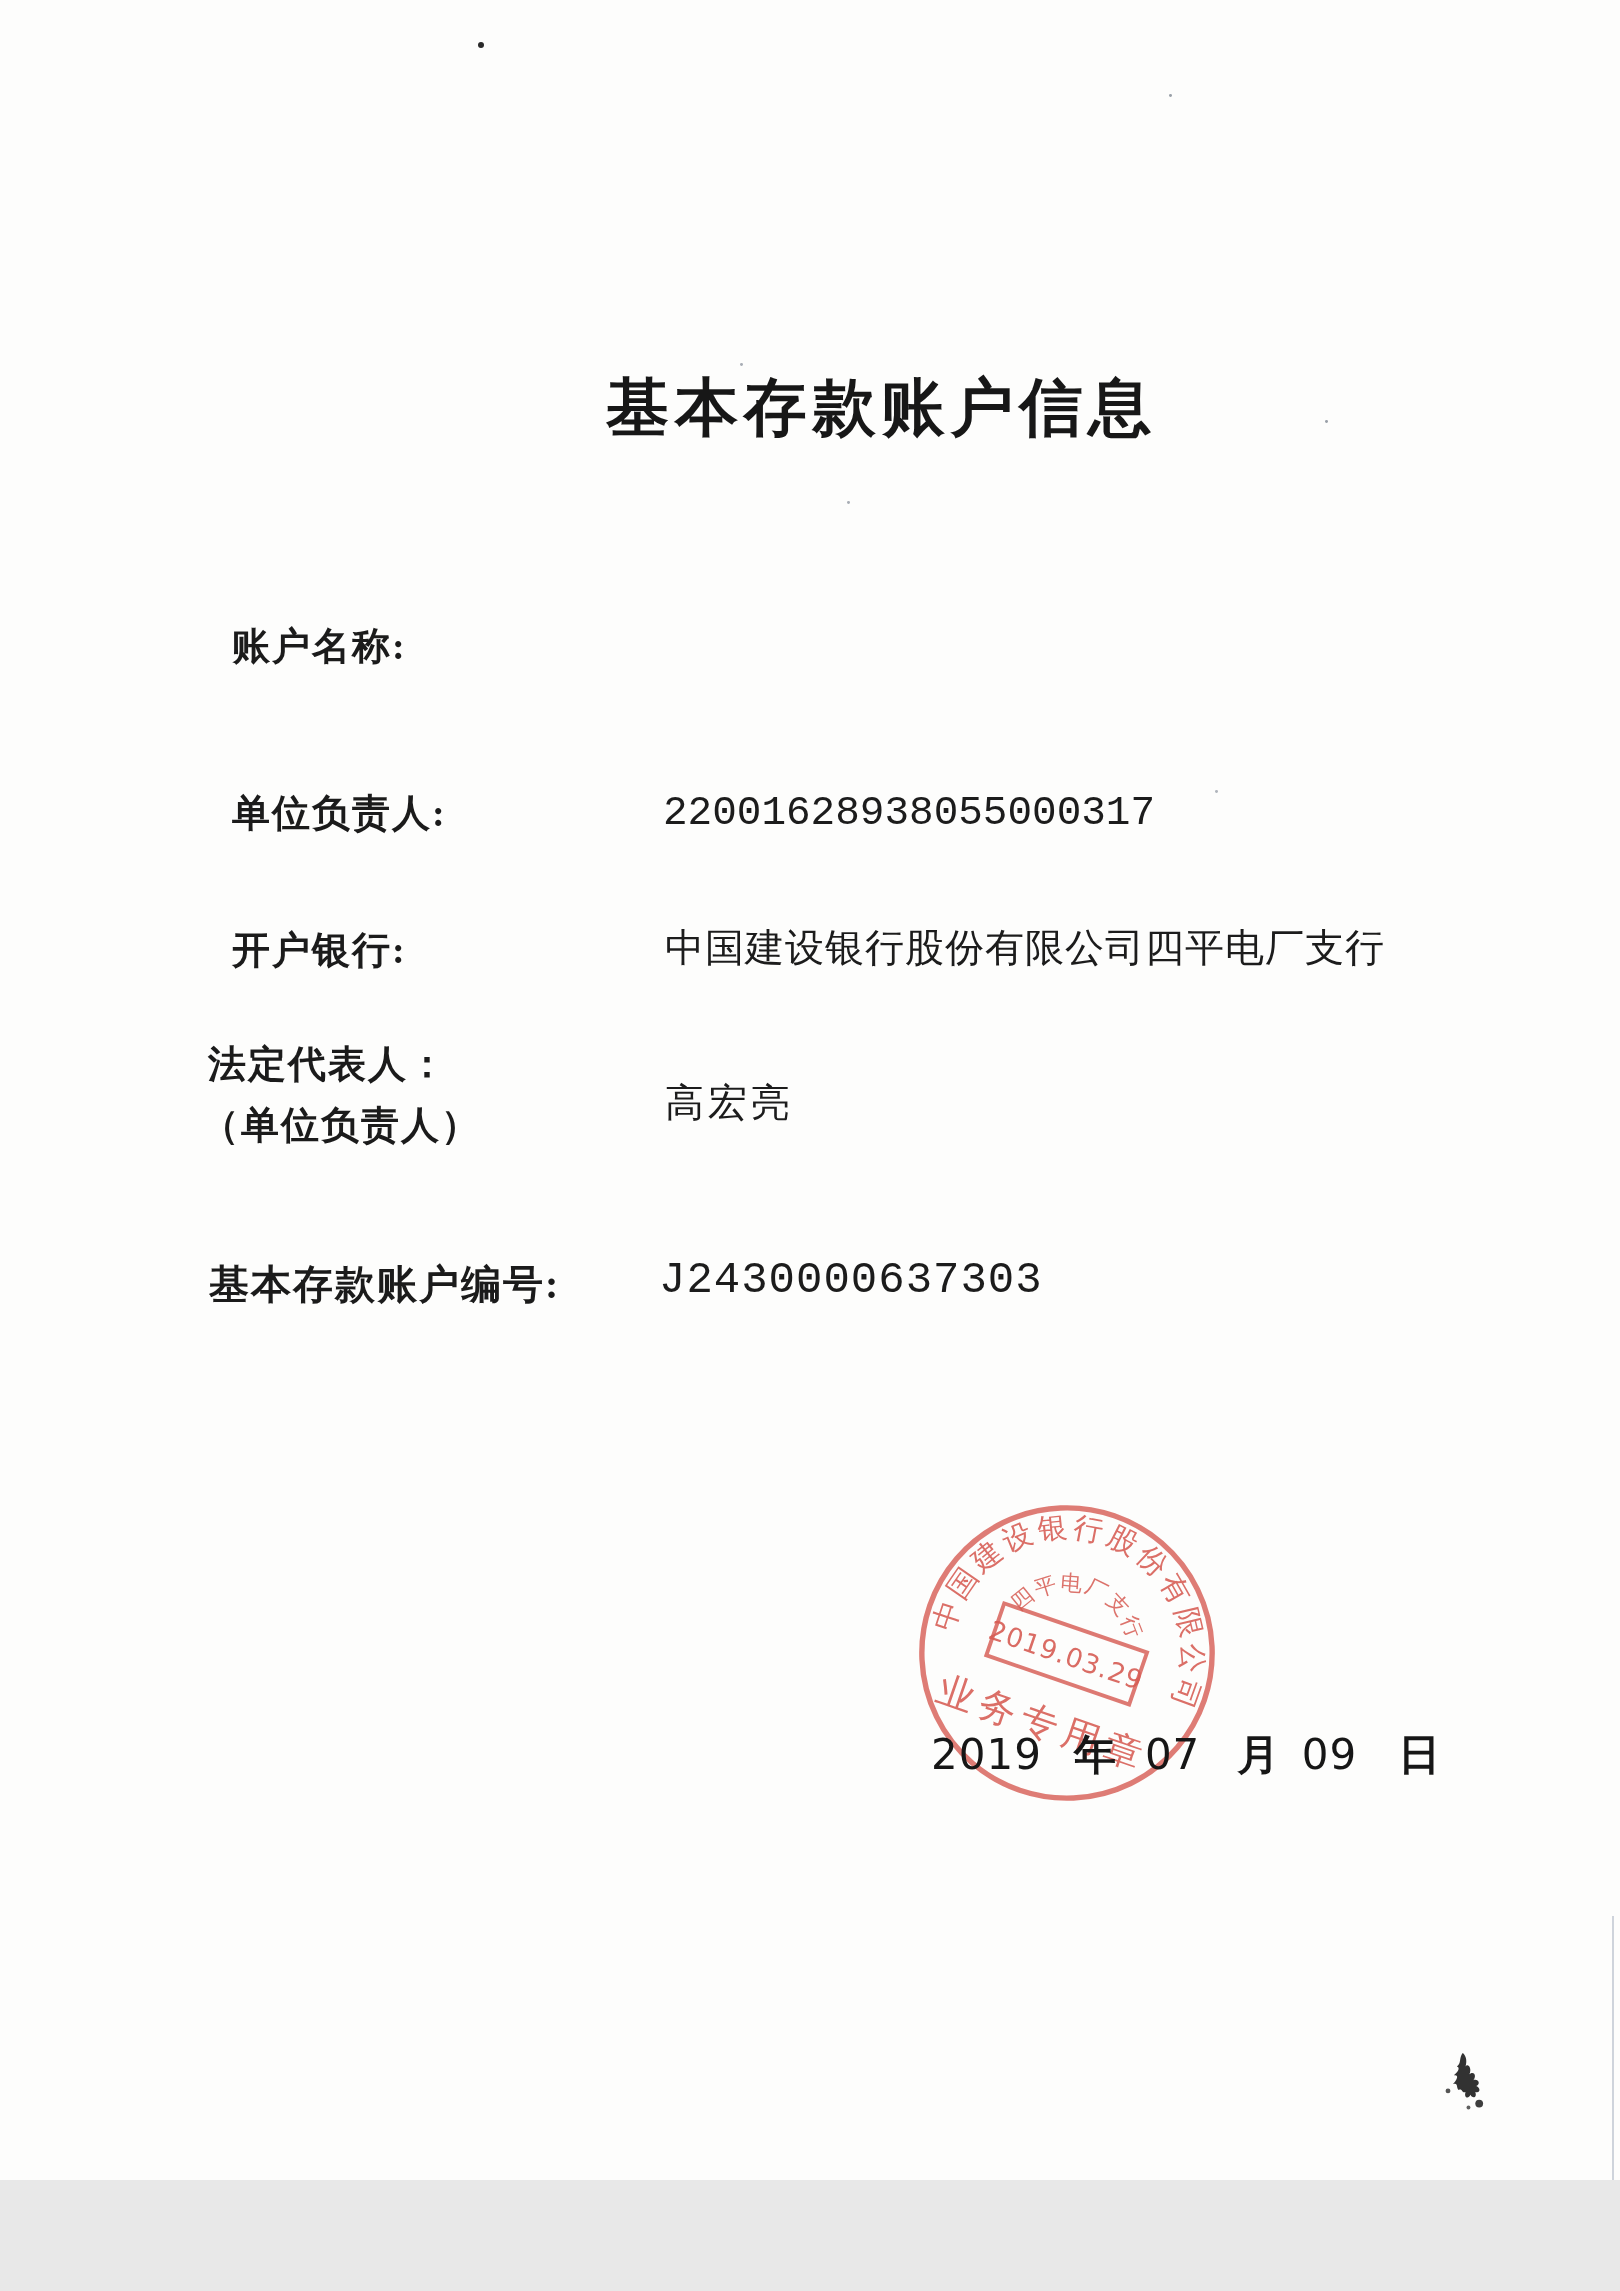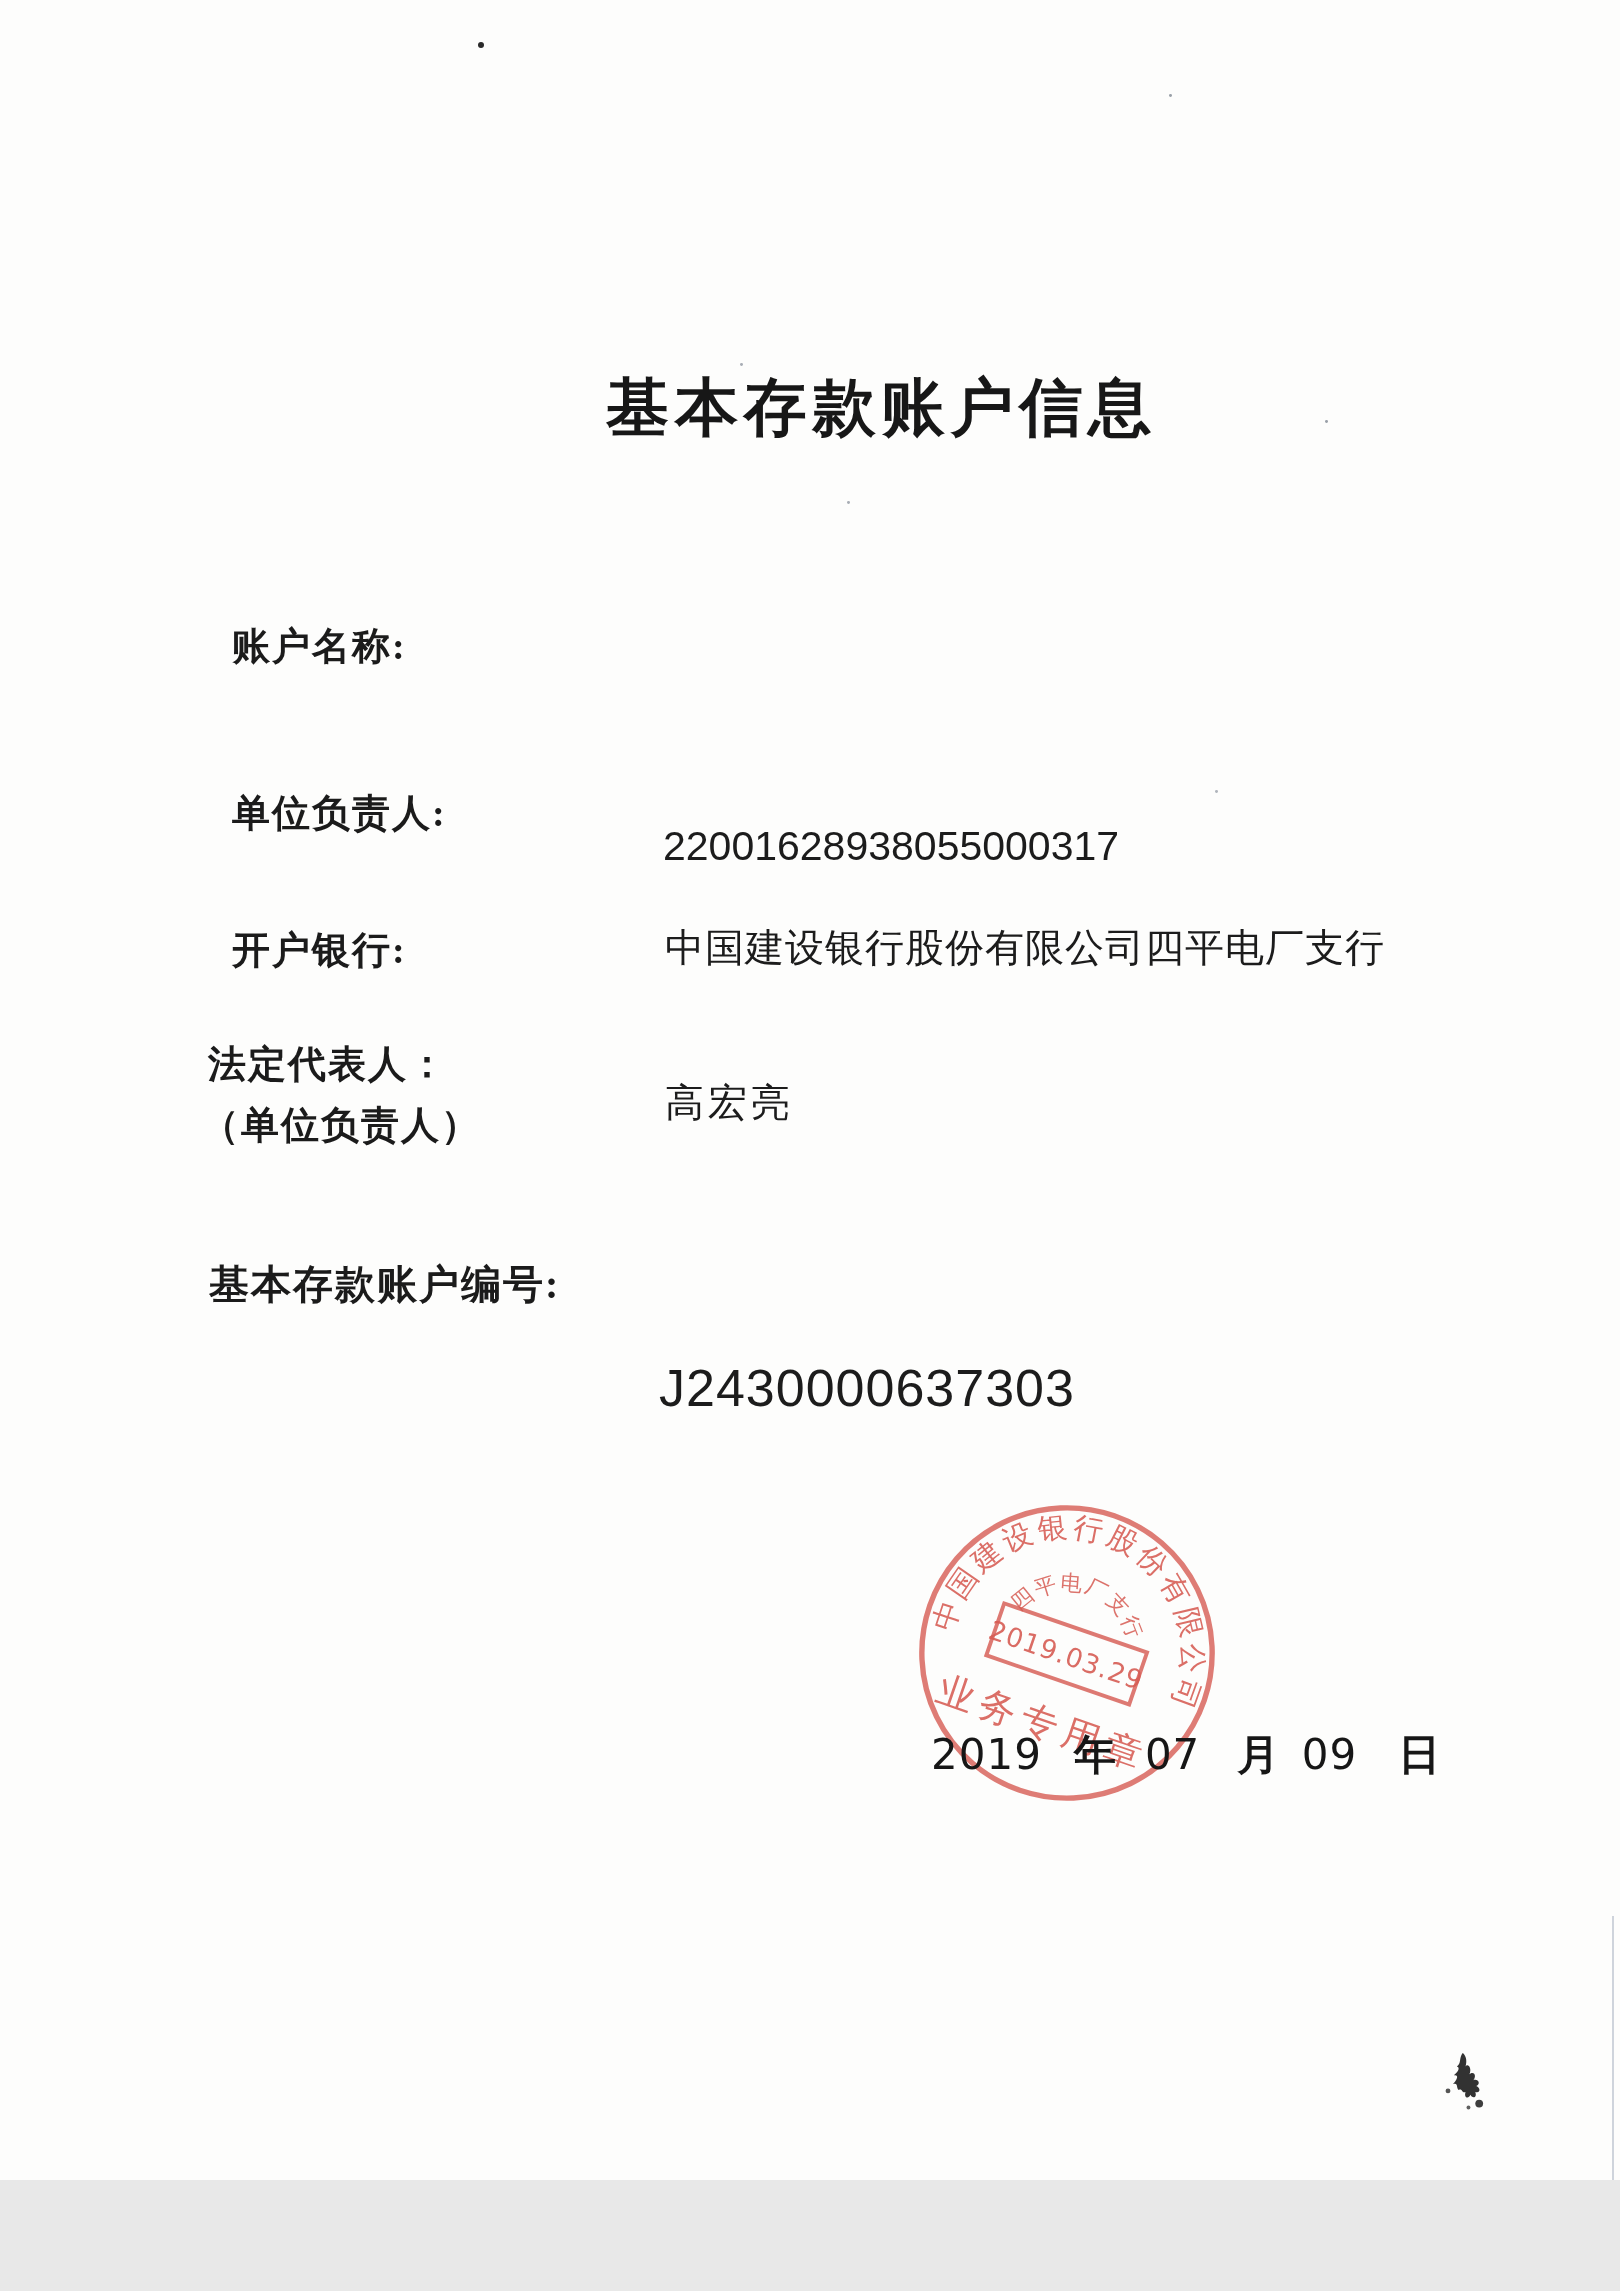--- a/index.html
+++ b/index.html
@@ -27,23 +27,22 @@
     white-space:nowrap;
     color:#1b1b1b;
   }
   .field-value{
     font-size:39px;
     letter-spacing:2px;
     white-space:nowrap;
     color:#1c1c1c;
   }
   .num-value{
-    font-family:Liberation Sans, sans-serif;
+    font-family:Liberation Mono, monospace;
     letter-spacing:1px;
-    margin-top:33px;
   }
   .date-line{
     display:flex;
     align-items:baseline;
     font-size:42px;
     color:#161616;
     white-space:nowrap;
   }
   .date-line .num{font-family:"DejaVu Sans",sans-serif;letter-spacing:1px;}
   .date-line .unit{font-family:"Liberation Serif",serif;font-weight:600;}
@@ -64,21 +63,21 @@
   <div class="abs field-value num-value" style="left:663px;top:790px;font-size:41px;letter-spacing:0;">22001628938055000317</div>
 
   <div class="abs field-label" style="left:232px;top:925px;">开户银行:</div>
   <div class="abs field-value" style="left:665px;top:921px;letter-spacing:1px;">中国建设银行股份有限公司四平电厂支行</div>
 
   <div class="abs field-label" style="left:208px;top:1039px;">法定代表人：</div>
   <div class="abs field-label" style="left:201px;top:1100px;">（单位负责人）</div>
   <div class="abs field-value" style="left:665px;top:1076px;letter-spacing:3.9px;">高宏亮</div>
 
   <div class="abs field-label" style="left:209px;top:1257px;font-size:40px;">基本存款账户编号:</div>
-  <div class="abs field-value num-value" style="left:659px;top:1325px;font-size:52px;">J2430000637303</div>
+  <div class="abs field-value num-value" style="left:659px;top:1255px;font-size:44px;">J2430000637303</div>
 
   <div class="abs stamp-wrap" style="left:914px;top:1500px;width:306px;height:306px;">
     <svg width="306" height="306" viewBox="0 0 312 312">
       <g transform="rotate(19 156 156)" opacity="0.84">
         <circle cx="156" cy="156" r="148" fill="none" stroke="#cf3d33" stroke-width="5.5" opacity="0.8"></circle>
         <defs>
           <path id="stamp-arc-top" d="M 40.6,180.6 A 118,118 0 1 1 271.4,180.6" fill="none"></path>
           <path id="stamp-arc-inner" d="M 95.1,136.2 A 64,64 0 0 1 216.9,136.2" fill="none"></path>
         </defs>
         <text font-size="30" fill="#cf3d33" letter-spacing="4" opacity="0.88" font-family="'DejaVu Sans',sans-serif">

